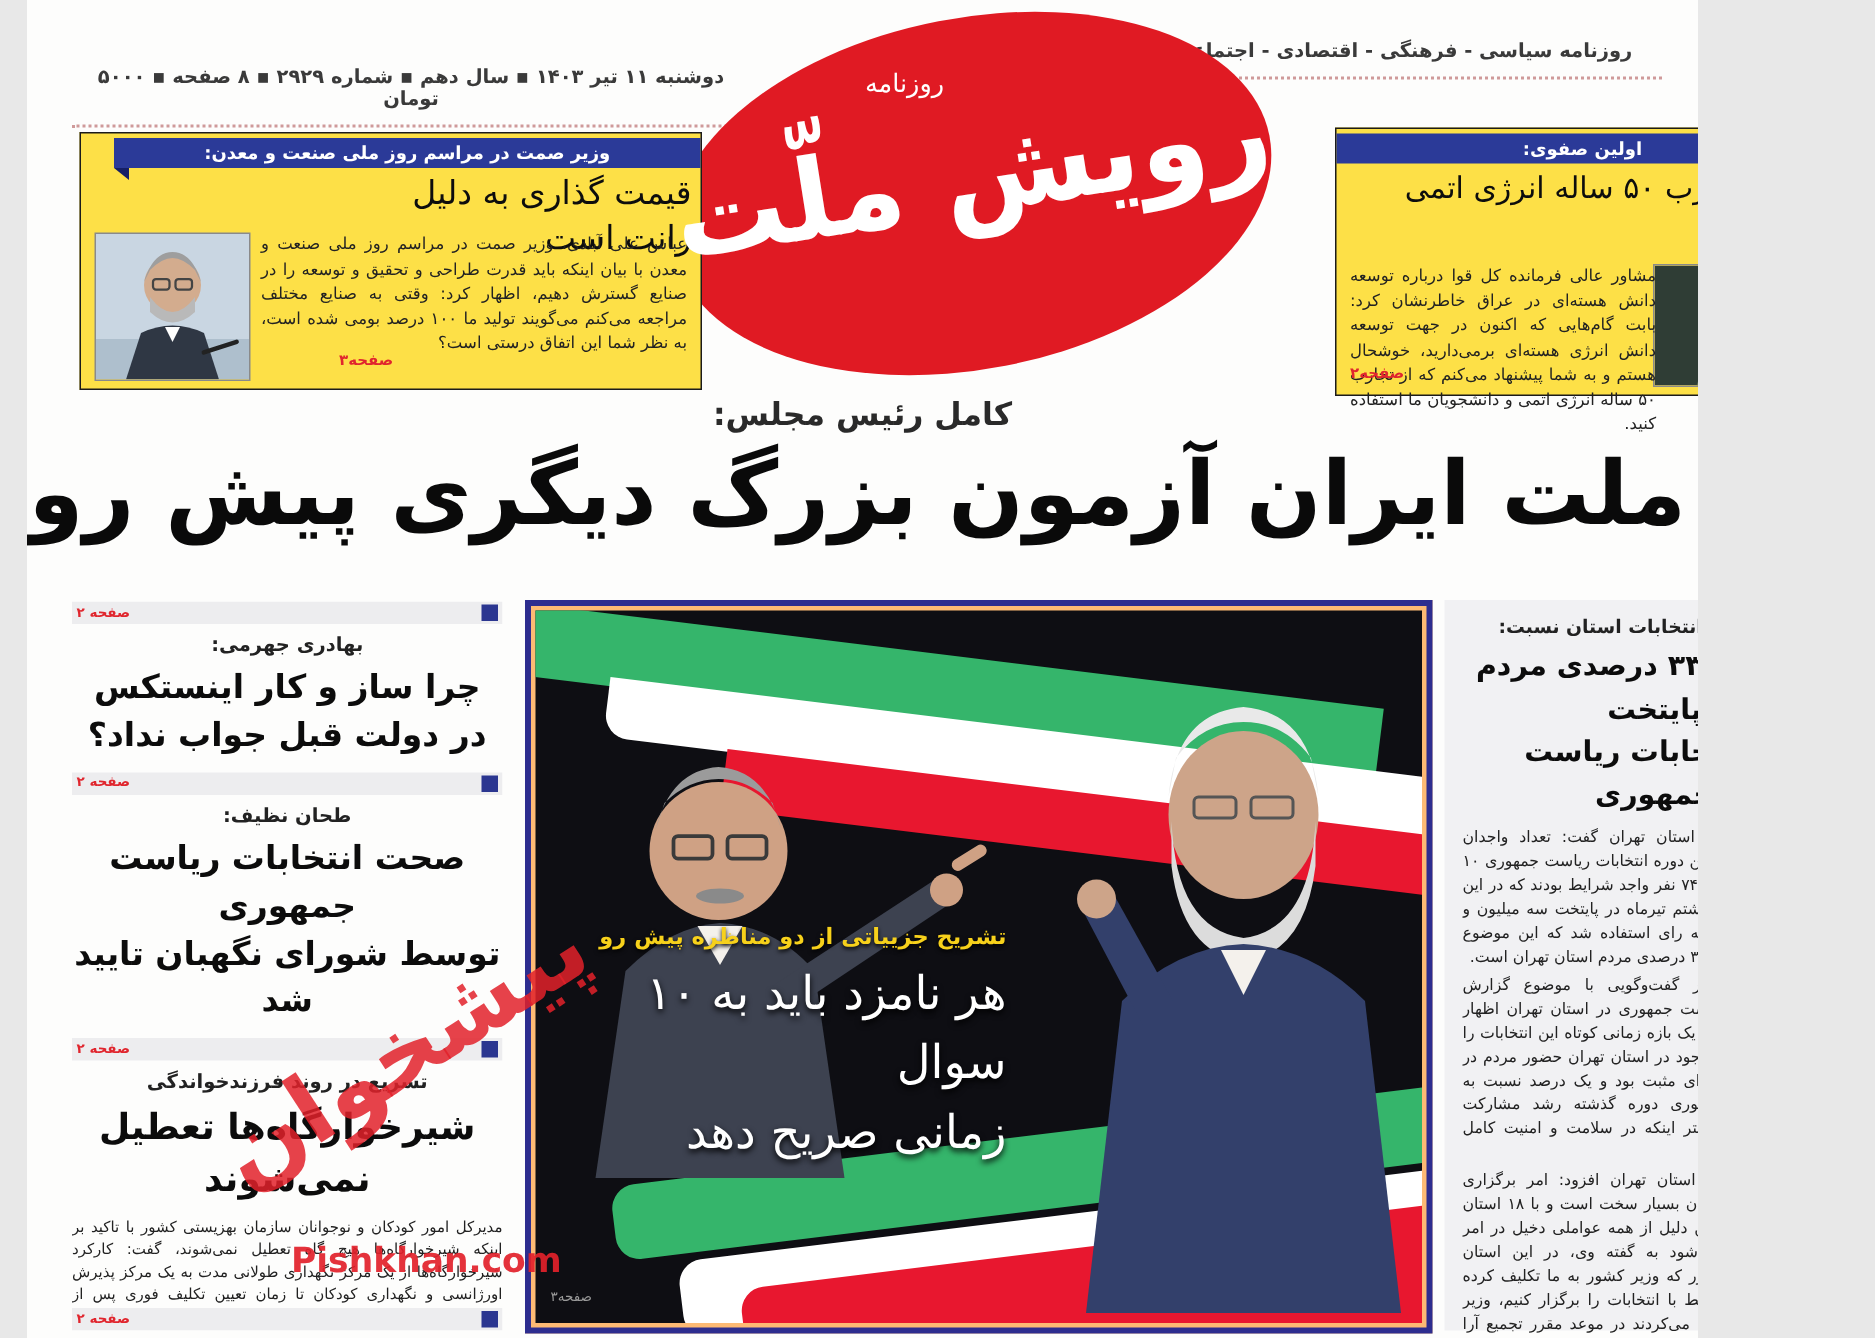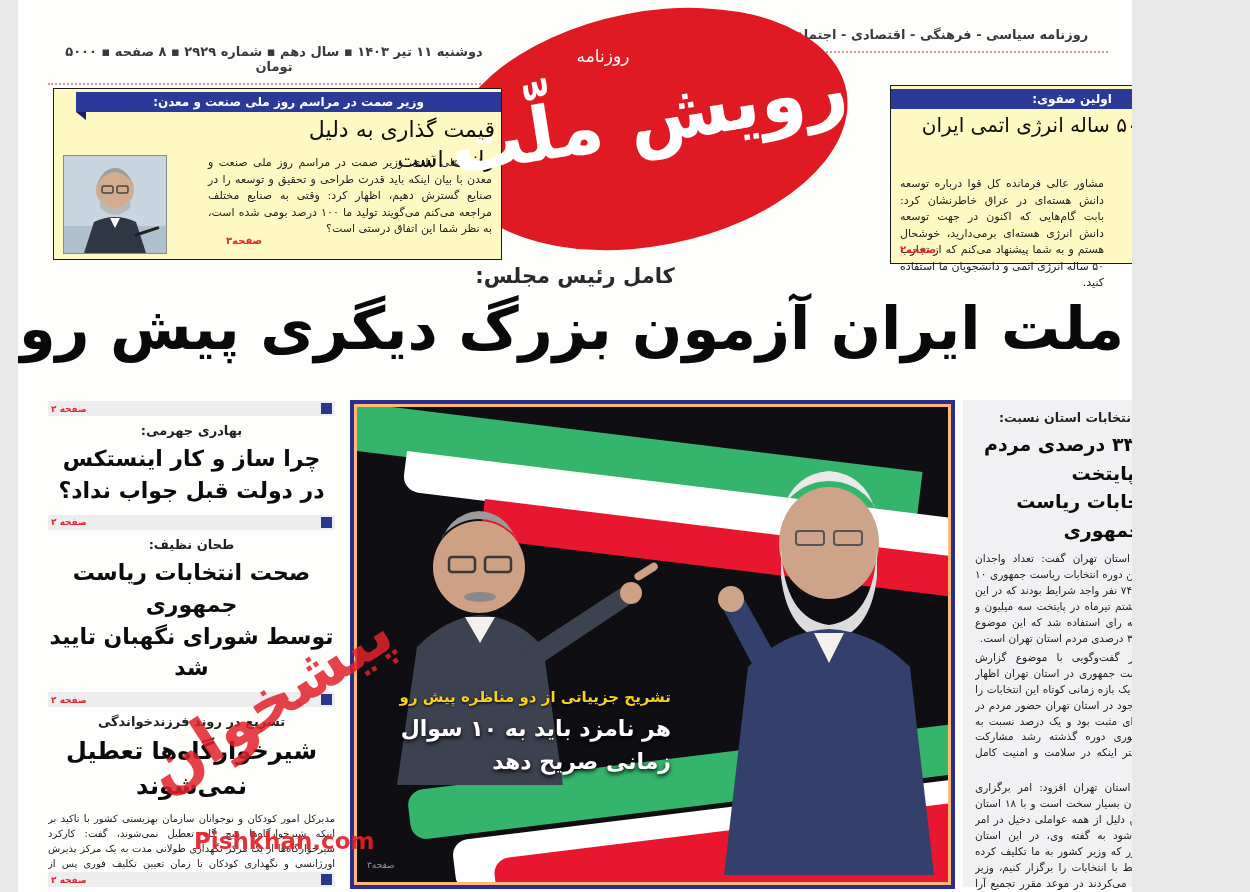--- a/index.html
+++ b/index.html
@@ -13,21 +13,21 @@
             font-weight:bold;color:#3a3a3a;padding-bottom:9px;border-bottom:2px dotted #cf9a9a;}
   .logo-wrap{position:absolute;left:428px;top:12px;width:404px;height:234px;}
   .logo-oval{position:absolute;inset:0;background:#e01a23;border-radius:50%;transform:rotate(-11deg);}
   .logo-script{position:absolute;top:34px;left:40px;right:130px;text-align:center;color:#fff;font-size:17px;z-index:2;}
   .logo-title{position:absolute;top:62px;left:0;right:0;text-align:center;color:#fff;font-size:74px;
               font-weight:bold;transform:rotate(-9deg);z-index:2;white-space:nowrap;}
   .website{position:absolute;top:248px;left:428px;width:404px;text-align:center;color:#e01a23;
            font-weight:bold;font-size:17px;letter-spacing:1px;direction:ltr;}
 
   
-  .box{position:absolute;border:1.5px solid #1b1b1b;background:#fef9c3;padding-left:34px;}
+  .box{position:absolute;border:1.5px solid #1b1b1b;background:#fde047;}
   .box-left{left:35px;top:88px;width:413px;height:170px;}
   .box-right{left:872px;top:85px;width:350px;height:177px;}
   .kicker-bar{position:absolute;top:3px;height:20px;background:#2b3a98;color:#fff;font-size:12px;
               font-weight:bold;text-align:center;line-height:20px;z-index:2;}
   .box-left .kicker-bar{left:22px;right:0;}
   .box-right .kicker-bar{left:0;right:22px;}
   .box-left .kicker-bar::after{content:"";position:absolute;left:0;bottom:-8px;width:0;height:0;
               border-top:8px solid #151f66;border-left:10px solid transparent;}
   .box-right .kicker-bar::after{content:"";position:absolute;right:0;bottom:-8px;width:0;height:0;
               border-top:8px solid #151f66;border-right:10px solid transparent;}
@@ -71,21 +71,21 @@
                transform-origin:left top;border-radius:0 0 0 16px;}
   .s-top-white{left:50px;top:44px;width:580px;height:40px;background:#fff;transform:rotate(7deg);
                transform-origin:left top;border-radius:0 0 0 16px;}
   .s-top-red{left:128px;top:92px;width:560px;height:40px;background:#e8172f;transform:rotate(7deg);
                transform-origin:left top;border-radius:0 0 0 16px;}
   .s-bot-green{left:50px;bottom:80px;width:640px;height:50px;background:#35b56b;transform:rotate(-7deg);border-radius:16px 0 0 16px;}
   .s-bot-white{left:95px;bottom:28px;width:640px;height:52px;background:#fff;transform:rotate(-7deg);border-radius:16px 0 0 16px;}
   .s-bot-red{left:140px;bottom:-48px;width:640px;height:110px;background:#e8172f;transform:rotate(-7deg);border-radius:16px 0 0 16px;}
   .feature-text{position:absolute;left:14px;bottom:104px;width:300px;z-index:6;text-align:right;direction:rtl;}
   .feature-kicker{color:#f7d11b;font-size:15px;font-weight:bold;margin-bottom:6px;text-shadow:0 1px 3px #000;}
-  .feature-headline{color:#fff;font-size:22px;font-weight:bold;line-height:1.5;text-shadow:0 2px 4px #000;}
+  .feature-headline{color:#fff;font-size:31px;font-weight:normal;line-height:1.5;text-shadow:0 2px 4px #000;}
   .feature-pageref{position:absolute;left:10px;bottom:12px;color:#9a9a9a;font-size:9px;z-index:7;}
   .fig{position:absolute;z-index:3;}
   .fig-left{left:10px;top:68px;width:300px;height:310px;}
   .fig-right{right:-6px;top:28px;width:250px;height:440px;}
 
   
   .right-col{position:absolute;left:945px;top:400px;width:280px;height:487px;background:#f1f1f3;
              padding:10px 12px;box-sizing:border-box;}
   .rc-kicker{text-align:center;font-size:12.5px;font-weight:bold;color:#222;margin-bottom:5px;}
   .rc-headline{text-align:center;font-size:19px;font-weight:bold;color:#0c0c0c;line-height:1.5;margin-bottom:7px;}

